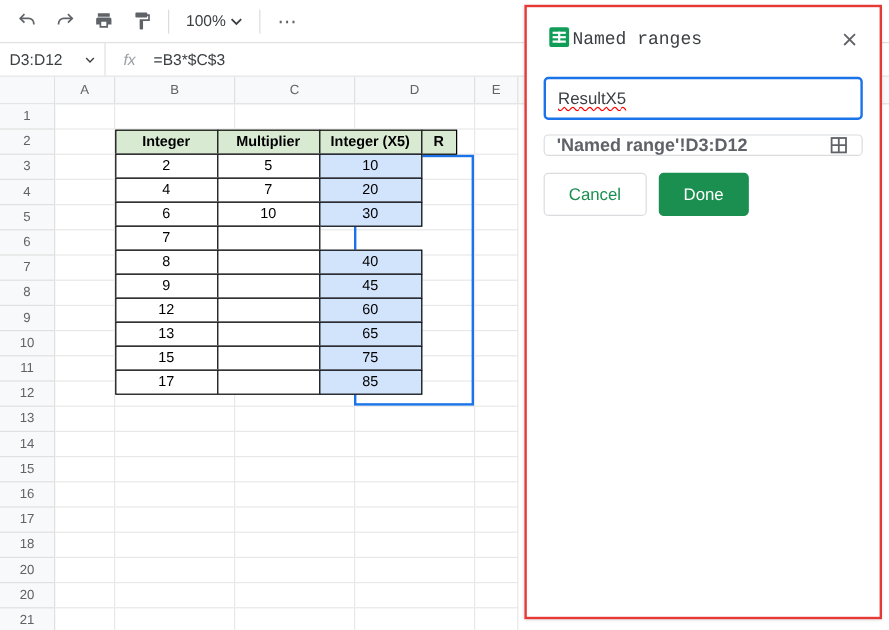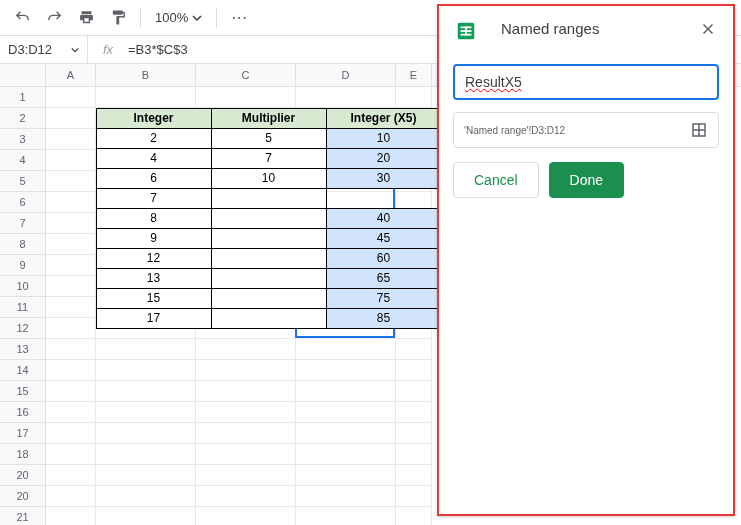--- a/index.html
+++ b/index.html
@@ -139,21 +139,21 @@
   color: #202124;
   text-align: center;
 }
 .data-table {
   position: absolute;
   top: 21px;
   left: 50px;
 }
 .dt-row { display: flex; }
 .dt-cell {
-  width: 116px;
+  width: 86px;
   height: 21px;
   border: 1px solid #000;
   margin: -0.5px;
   line-height: 19px;
   text-align: center;
   font-size: 12px;
   background: #fff;
 }
 .dt-header {
   background: #d9ead3;
@@ -183,23 +183,24 @@
   top: 4px;
   right: 6px;
   width: 298px;
   height: 512px;
   background: #fff;
   border: 2px solid #e53935;
   box-shadow: 0 1px 3px rgba(0,0,0,0.2);
 }
 .panel-header {
   display: flex;
-  align-items: flex-start;
+  align-items: flex-end;
   padding: 14px 16px;
-  gap: 24px;
+  gap: 0;
+  font-family: Liberation Mono, monospace;
 }
 .sheets-icon {
   width: 22px; height: 22px;
 }
 .panel-title {
   font-size: 15px;
   color: #3c4043;
   flex: 1;
 }
 .close-x {
@@ -217,27 +218,28 @@
   border-radius: 4px;
   padding: 0 10px;
   font-size: 14px;
   color: #3c4043;
   outline: none;
   margin-bottom: 12px;
 }
 .range-field {
   display: flex;
   align-items: center;
-  height: 36px;
+  height: 18px;
   border: 1px solid #dadce0;
   border-radius: 4px;
   padding: 0 10px;
-  font-size: 10px;
+  font-size: 15px;
   color: #5f6368;
   margin-bottom: 14px;
+  font-weight: bold;
 }
 .range-field span { flex: 1; }
 .grid-icon { width: 18px; height: 18px; color: #5f6368; cursor: pointer; }
 .panel-actions {
   display: flex;
   gap: 10px;
 }
 .btn {
   height: 36px;
   padding: 0 20px;

